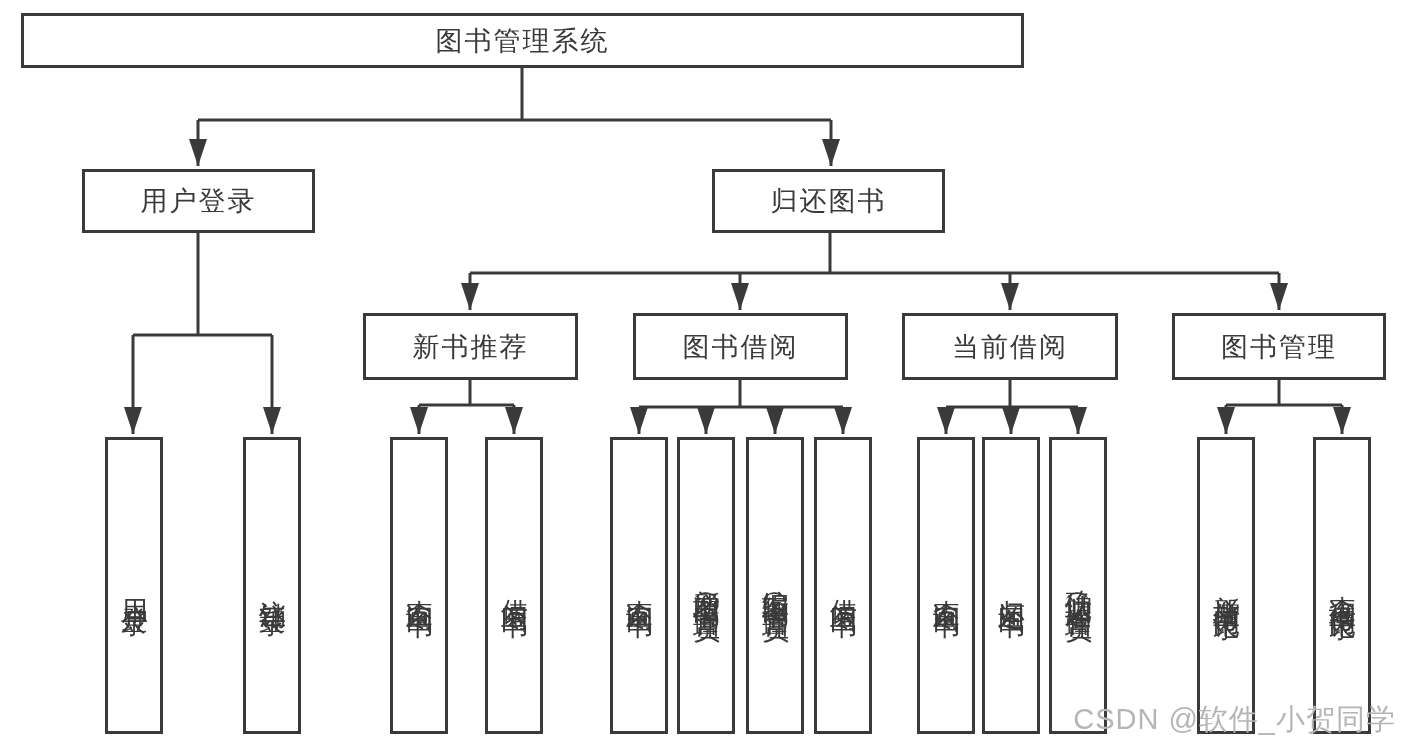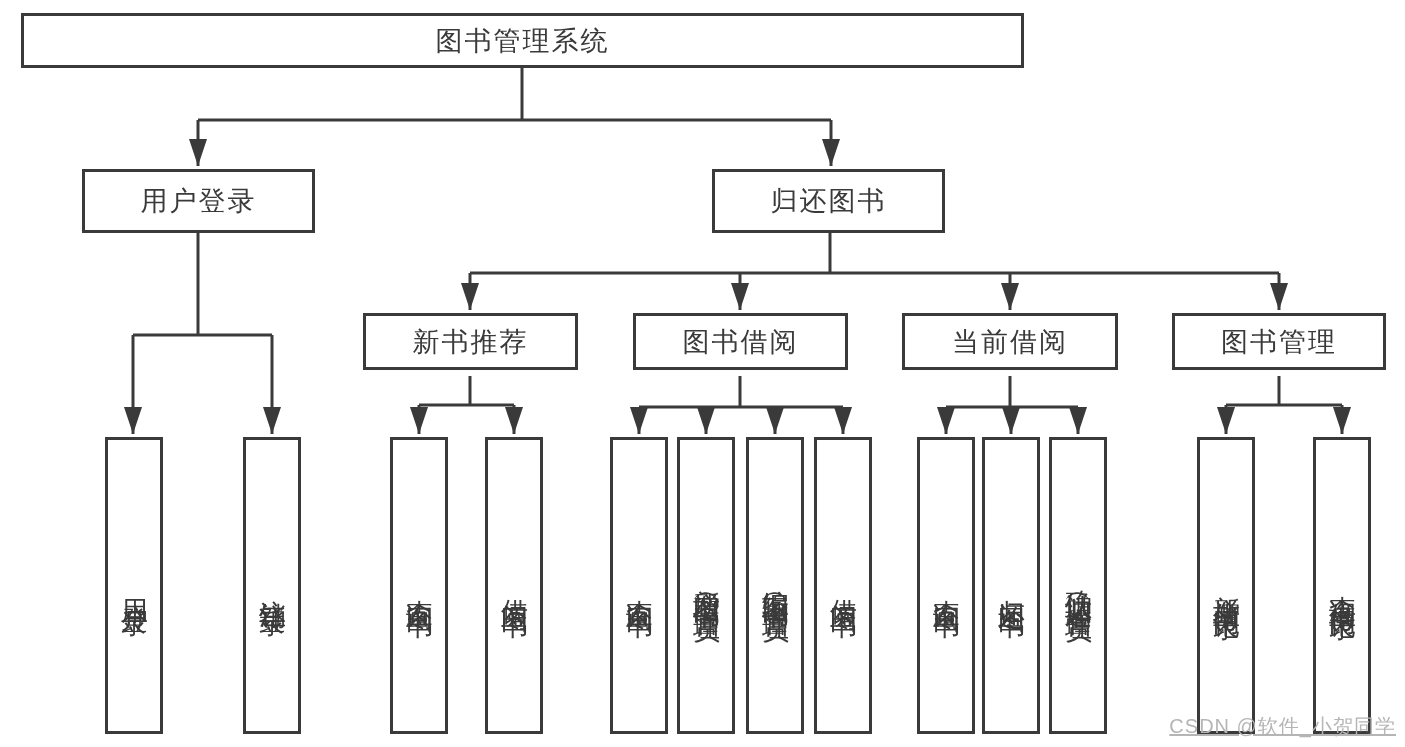--- a/index.html
+++ b/index.html
@@ -44,46 +44,45 @@
   }
   .l2-node {
     top: 169px;
     width: 233px;
     height: 64px;
     font-size: 27px;
   }
   .l3-node {
     top: 313px;
     width: 215px;
-    height: 57px;
+    height: 67px;
     font-size: 27px;
   }
   .leaf {
     top: 437px;
     width: 58px;
     height: 297px;
     font-size: 27px;
   }
   .vtext {
     writing-mode: vertical-rl;
     text-orientation: mixed;
     line-height: 1;
     letter-spacing: 4px;
     white-space: nowrap;
   }
   .watermark {
     position: absolute;
     right: 9px;
     bottom: 7px;
-    font-size: 20px;
+    font-size: 29px;
     color: #b5b5b5;
     letter-spacing: 1px;
     z-index: 10;
     pointer-events: none;
-    text-decoration: underline;
   }
 </style>
 </head>
 <body>
 
 <div id="stage">
 
   <svg id="connectors" viewBox="0 0 1405 747" xmlns="http://www.w3.org/2000/svg">
     <defs>
       <marker id="arrow" viewBox="0 0 9 6" refX="9" refY="3" markerWidth="9" markerHeight="6" orient="auto" markerUnits="strokeWidth">

